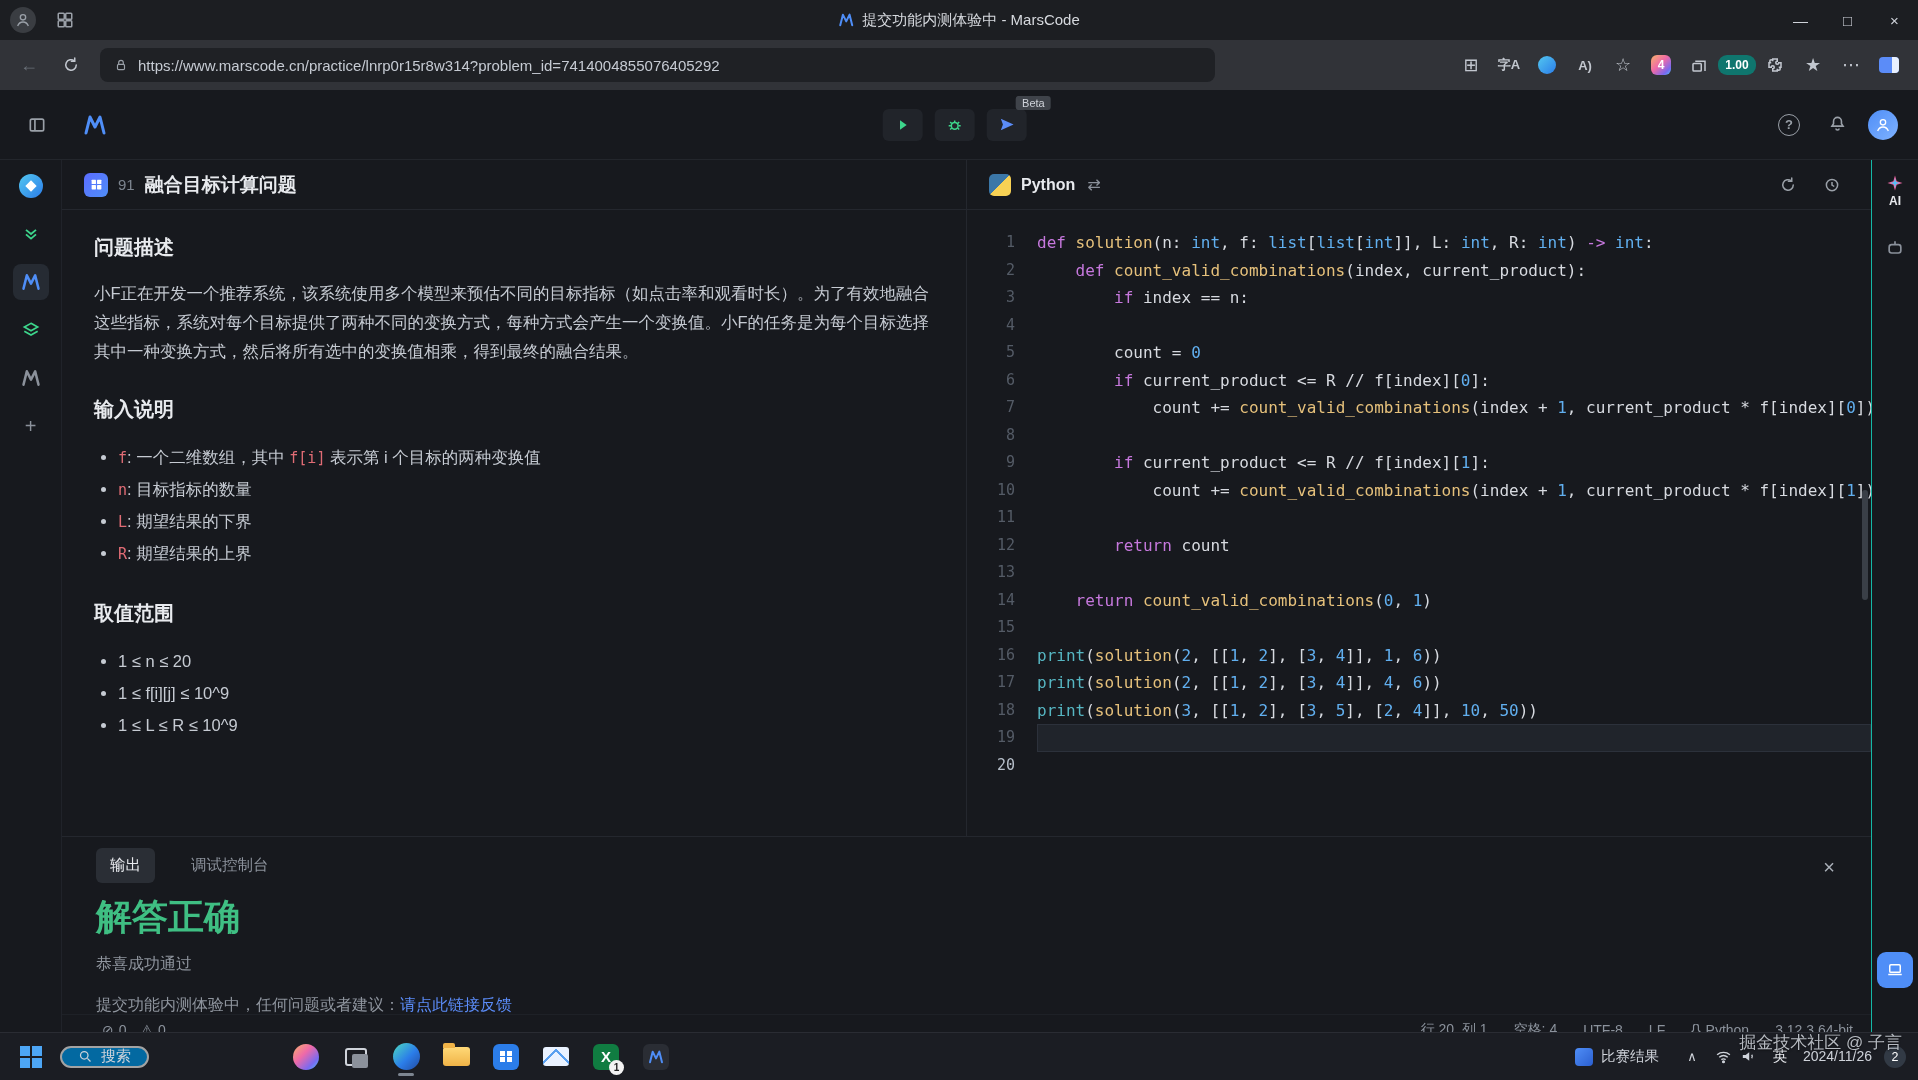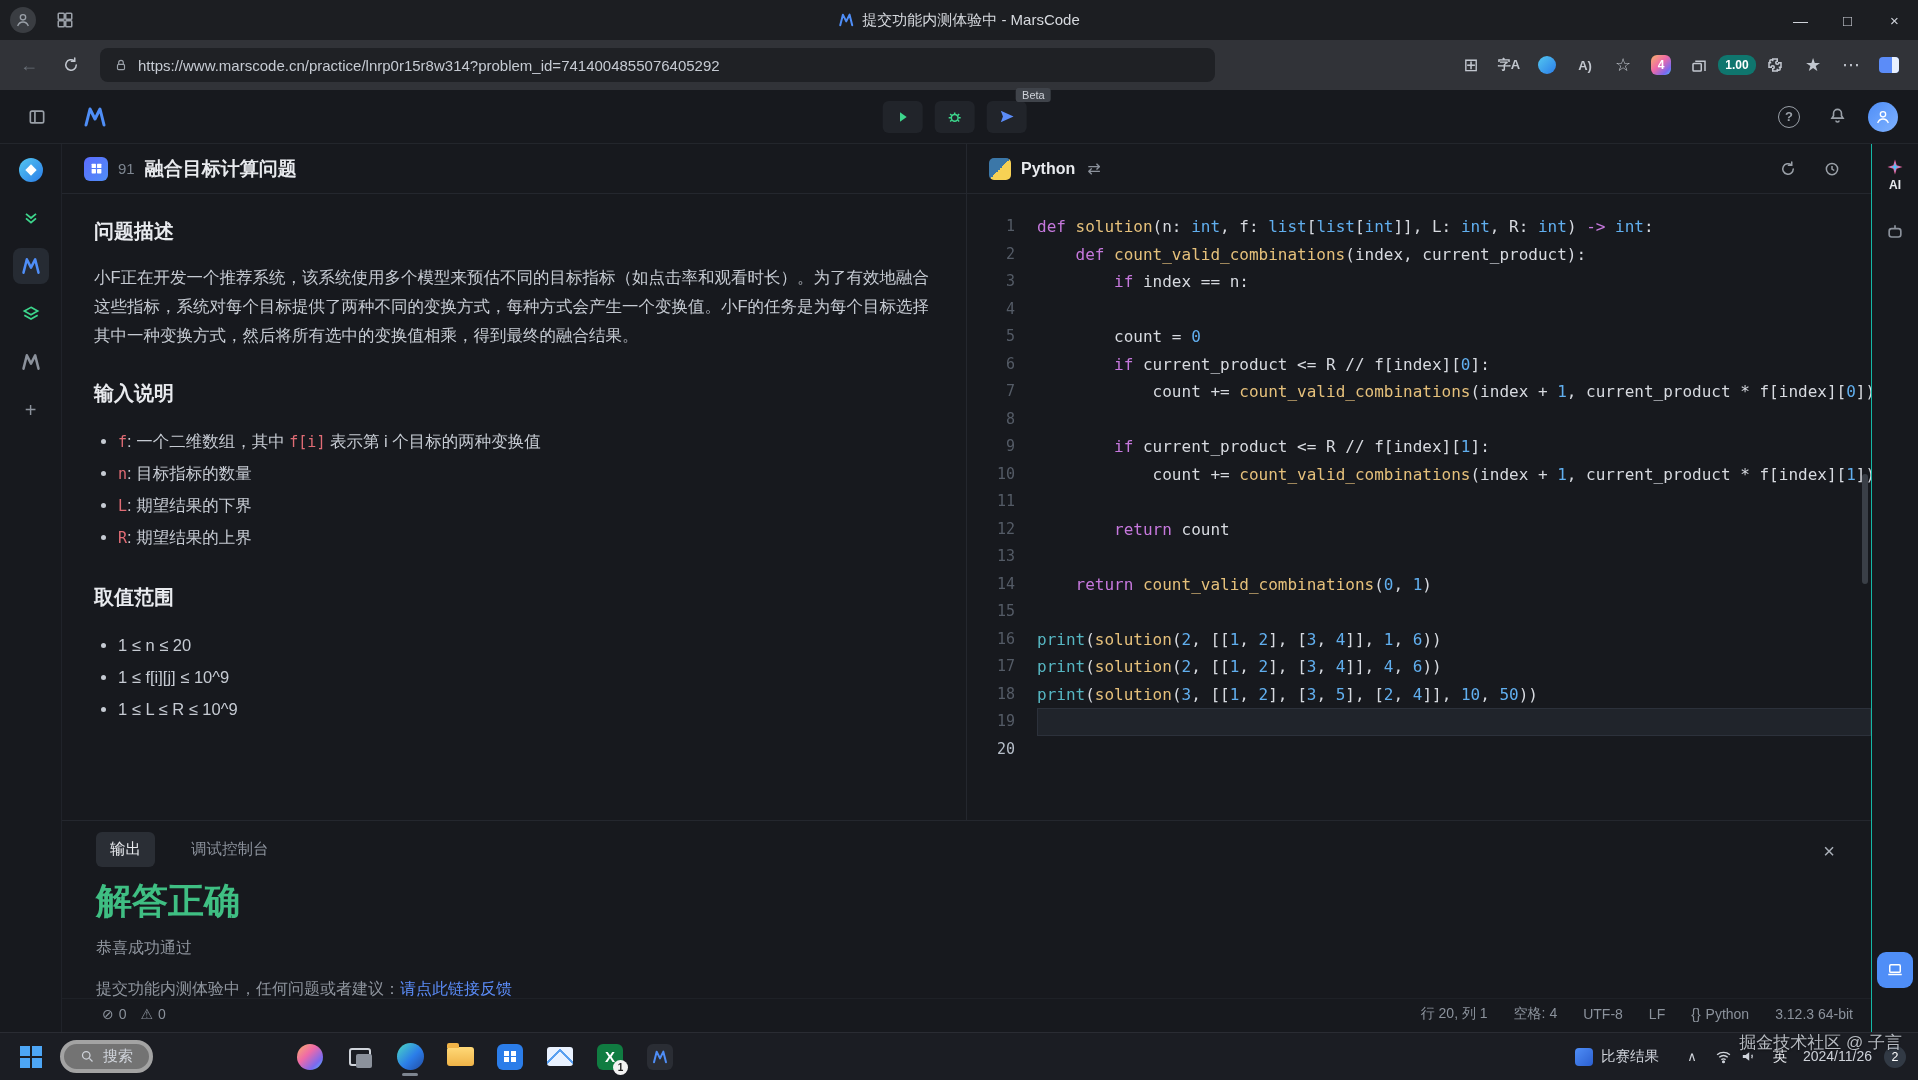--- a/index.html
+++ b/index.html
@@ -25,21 +25,21 @@
   .url{font-size:15px;color:#c6cbd3;white-space:nowrap;overflow:hidden;}
   .tool-cluster{display:flex;align-items:center;margin-left:auto;}
   .badge4{width:20px;height:20px;border-radius:6px;background:linear-gradient(135deg,#f8b26a,#ef6aa8 45%,#7a6af0 80%,#4fc3f7);color:#fff;font-size:12px;font-weight:700;display:flex;align-items:center;justify-content:center;}
   .pill-red{background:#0f766e;color:#fff;font-size:12px;font-weight:700;border-radius:9px;padding:3px 7px;}
   .dot-ext{width:18px;height:18px;border-radius:50%;background:linear-gradient(135deg,#53c7f0,#2b7de9);}
   .split-icon{width:20px;height:16px;border-radius:4px;background:#5b8cf8;position:relative;overflow:hidden;}
   .split-icon::after{content:"";position:absolute;right:0;top:0;width:7px;height:100%;background:#e8f0fe;}
 
   
   .page{flex:1;min-height:0;display:flex;flex-direction:column;background:#17191e;}
-  .appbar{height:54px;flex:none;display:flex;align-items:center;gap:24px;padding:0 20px;border-bottom:1px solid #23262c;position:relative;}
+  .appbar{height:70px;flex:none;display:flex;align-items:center;gap:24px;padding:0 20px;border-bottom:1px solid #23262c;position:relative;}
   .icon-btn{width:34px;height:34px;display:flex;align-items:center;justify-content:center;color:#9aa0a8;border-radius:6px;flex:none;}
   .run-cluster{position:absolute;left:50%;transform:translateX(-53%);display:flex;gap:12px;}
   .run-btn{width:40px;height:32px;background:#21242a;border-radius:6px;display:flex;align-items:center;justify-content:center;position:relative;}
   .beta{position:absolute;top:-13px;right:-24px;background:#3f434a;color:#cfd3da;font-size:11px;border-radius:3px;padding:1px 6px;}
   .appbar-right{margin-left:auto;display:flex;align-items:center;gap:14px;}
   .qcircle{width:22px;height:22px;border:1.6px solid #9aa0a8;border-radius:50%;display:flex;align-items:center;justify-content:center;font-size:13px;font-weight:700;}
   .avatar{width:30px;height:30px;border-radius:50%;background:linear-gradient(135deg,#4f8ef7,#7fb2ff);display:flex;align-items:center;justify-content:center;}
 
   
   .workspace{flex:1;min-height:0;display:flex;}
@@ -103,21 +103,21 @@
   .sb-left{display:flex;align-items:center;gap:14px;}
   .sb-item{display:flex;align-items:center;gap:5px;}
   .sb-right{margin-left:auto;display:flex;align-items:center;gap:26px;}
 
   
   .taskbar{height:48px;flex:none;background:#1b1d23;border-top:1px solid #2a2c33;display:flex;align-items:center;padding:0 10px;gap:8px;}
   .tb-icon{width:42px;height:42px;border-radius:6px;display:flex;align-items:center;justify-content:center;position:relative;flex:none;}
   .tb-icon.active::after{content:"";position:absolute;bottom:2px;left:50%;transform:translateX(-50%);width:16px;height:3px;border-radius:2px;background:#7d8590;}
   .winlogo{display:grid;grid-template-columns:10px 10px;grid-template-rows:10px 10px;gap:2px;}
   .winlogo span{background:#4da6f5;}
-  .search-pill{height:33px;border-radius:17px;background:#737373;border:4px solid #a3a3a3;display:flex;align-items:center;gap:8px;padding:0 16px;color:#cfd3da;font-size:15px;flex:none;}
+  .search-pill{height:22px;border-radius:17px;background:#0369a1;border:2px solid #a3a3a3;display:flex;align-items:center;gap:8px;padding:0 16px;color:#cfd3da;font-size:15px;flex:none;}
   .tb-gap{width:120px;flex:none;}
   .copilot{width:26px;height:26px;border-radius:50%;background:linear-gradient(135deg,#f8b26a,#ef6aa8 40%,#7a6af0 75%,#4fc3f7);}
   .taskview{width:22px;height:18px;border:2px solid #cfd3da;border-radius:3px;position:relative;background:#1b1d23;}
   .taskview::after{content:"";position:absolute;left:5px;top:4px;width:16px;height:14px;background:#8b919b;border-radius:2px;}
   .edge{width:27px;height:27px;border-radius:50%;background:linear-gradient(135deg,#49d2c5 5%,#2b7de9 55%,#224ba0);}
   .folder{width:27px;height:19px;background:linear-gradient(#ffd978,#f0b347);border-radius:3px;position:relative;}
   .folder::before{content:"";position:absolute;top:-4px;left:0;width:12px;height:5px;background:#f0b347;border-radius:2px 2px 0 0;}
   .store{width:26px;height:26px;border-radius:6px;background:#2b7de9;display:grid;place-items:center;}
   .store i{display:grid;grid-template-columns:5px 5px;grid-template-rows:5px 5px;gap:1.5px;}
   .store i b{background:#fff;}

